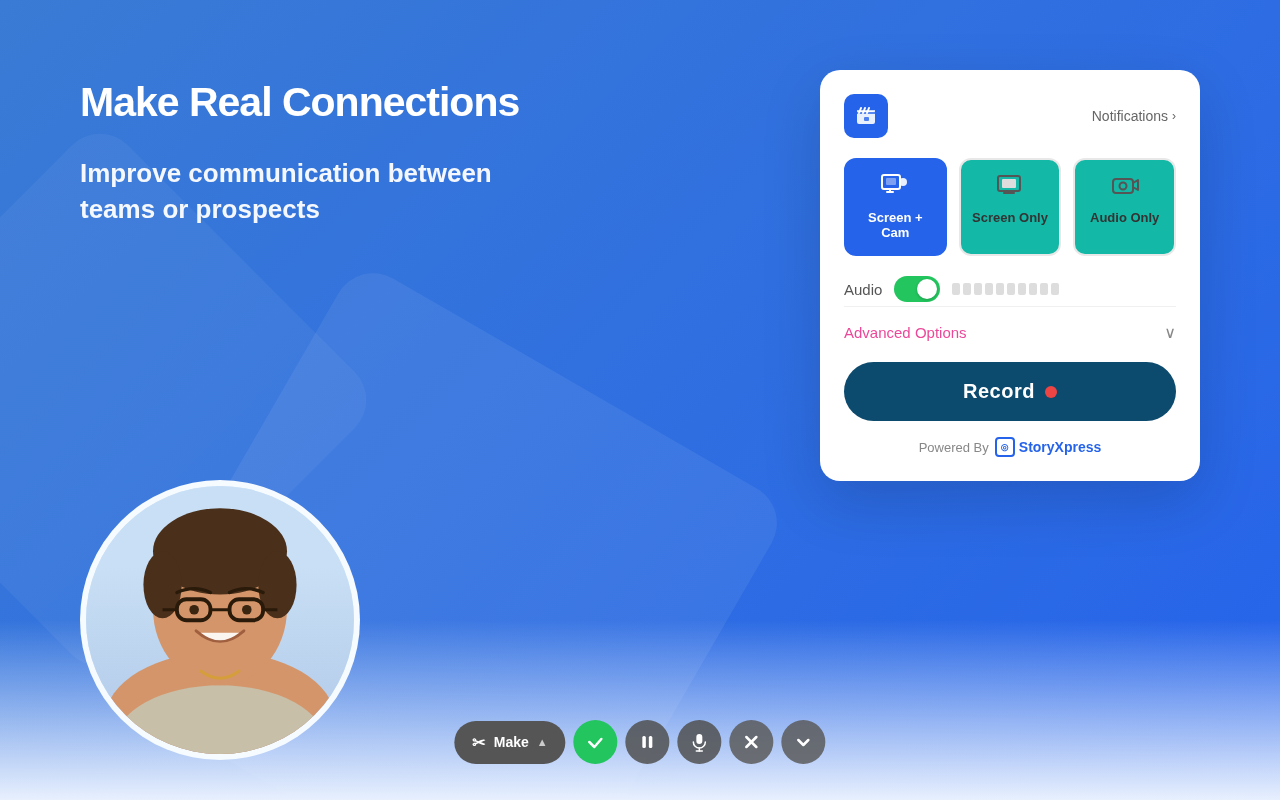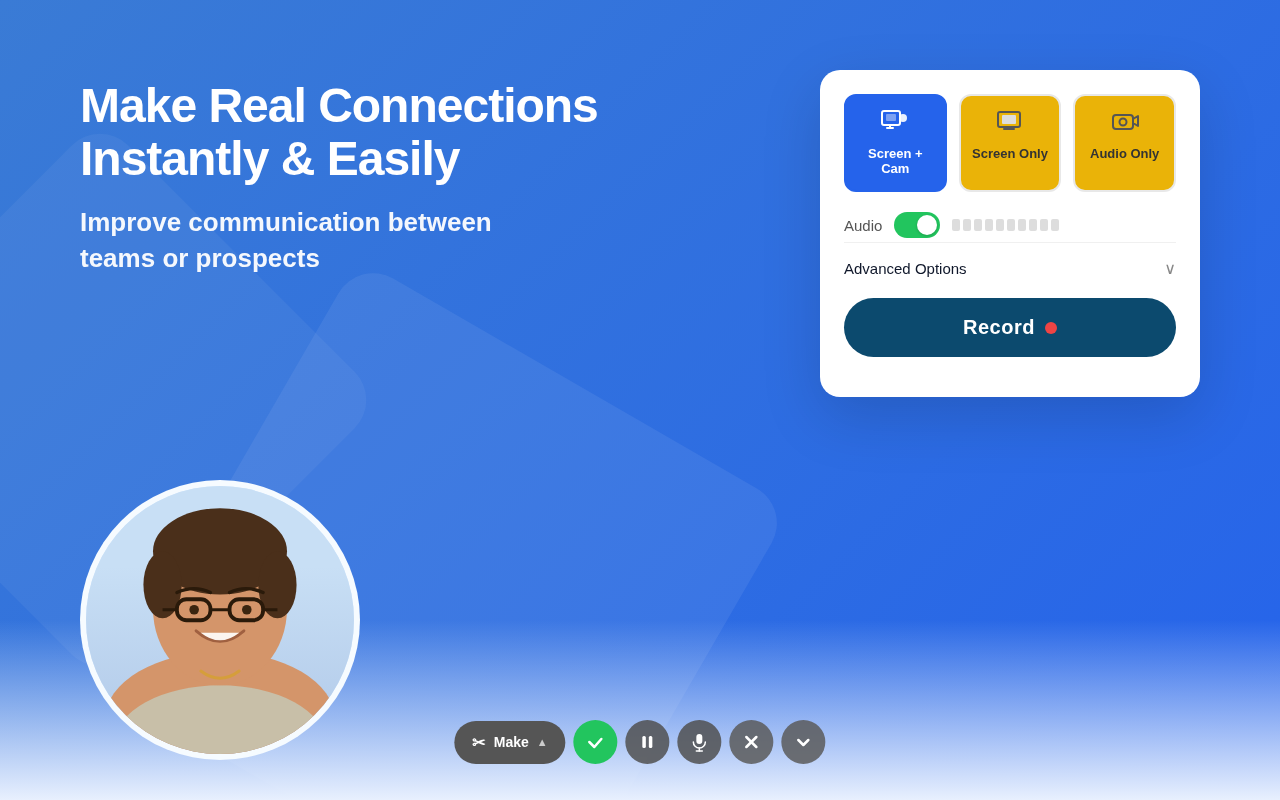--- a/index.html
+++ b/index.html
@@ -66,25 +66,25 @@
       padding: 60px 80px 0 80px;
     }
 
     
     .left-section {
       flex: 1;
       padding-top: 20px;
     }
 
     .hero-title {
-      font-size: 48px;
+      font-size: 41px;
       font-weight: 900;
       color: #fff;
       line-height: 1.1;
-      margin-bottom: 18px;
+      margin-bottom: 30px;
       letter-spacing: -1px;
     }
 
     .hero-subtitle {
       font-size: 26px;
       font-weight: 700;
       color: #fff;
       line-height: 1.4;
       max-width: 480px;
       opacity: 0.95;
@@ -157,21 +157,21 @@
       display: flex;
       gap: 12px;
       margin-bottom: 20px;
     }
 
     .mode-btn {
       flex: 1;
       padding: 14px 10px;
       border-radius: 12px;
       border: 2px solid #e8e8e8;
-      background: #eab308;
+      background: #14b8a6;
       cursor: pointer;
       display: flex;
       flex-direction: column;
       align-items: center;
       gap: 8px;
       transition: all 0.2s;
     }
 
     .mode-btn.active {
       background: #2563eb;
@@ -258,21 +258,21 @@
     .advanced-options {
       display: flex;
       align-items: center;
       justify-content: space-between;
       margin-bottom: 20px;
       cursor: pointer;
     }
 
     .advanced-label {
       font-size: 15px;
-      color: #0f172a;
+      color: #ec4899;
       font-weight: 500;
     }
 
     .chevron-down {
       font-size: 16px;
       color: #888;
     }
 
     
     .record-btn {
@@ -392,28 +392,44 @@
 <div class="bg-main"></div>
 <div class="bg-shape-light"></div>
 <div class="bg-shape-light2"></div>
 <div class="bg-bottom"></div>
 
 <div class="content">
 
   <div class="left-section">
     <h1 class="hero-title">
       <span>Make Real Connections</span><br>
-      <span>Instantly &amp; Easily</span>
     </h1>
     <p class="hero-subtitle">Improve communication between teams or prospects</p>
   </div>
 
   <div class="right-section">
     <div class="card">
 
+      <div class="card-header">
+        <div class="clapper-icon">
+          <svg width="24" height="24" viewBox="0 0 24 24" fill="none">
+            <rect x="3" y="7" width="18" height="13" rx="2" fill="white" opacity="0.9"></rect>
+            <path d="M3 9L21 9" stroke="#2563eb" stroke-width="1.5"></path>
+            <path d="M7 4L5 9" stroke="white" stroke-width="2" stroke-linecap="round"></path>
+            <path d="M11 4L9 9" stroke="white" stroke-width="2" stroke-linecap="round"></path>
+            <path d="M15 4L13 9" stroke="white" stroke-width="2" stroke-linecap="round"></path>
+            <path d="M3 7L21 7" stroke="white" stroke-width="1.5"></path>
+            <rect x="10" y="13" width="5" height="4" rx="1" fill="#2563eb" opacity="0.8"></rect>
+          </svg>
+        </div>
+        <div class="notifications-link">
+          <span>Notifications</span>
+          <span class="chevron">›</span>
+        </div>
+      </div>
 
       <div class="mode-buttons">
 
         <button class="mode-btn active">
           <span class="mode-icon">
             <svg width="28" height="22" viewBox="0 0 28 22" fill="none">
               <rect x="1" y="1" width="18" height="14" rx="2" stroke="white" stroke-width="2"></rect>
               <rect x="5" y="4" width="10" height="7" rx="1" fill="white" opacity="0.4"></rect>
               <circle cx="22" cy="8" r="4" fill="white" opacity="0.9"></circle>
               <path d="M9 15v3M6 18h6" stroke="white" stroke-width="2" stroke-linecap="round"></path>
@@ -470,20 +486,27 @@
       <div class="advanced-options">
         <span class="advanced-label">Advanced Options</span>
         <span class="chevron-down">∨</span>
       </div>
 
       <button class="record-btn">
         <span>Record</span>
         <span class="record-dot"></span>
       </button>
 
+      <div class="powered-by">
+        <span>Powered By</span>
+        <span class="storyxpress-logo">
+          <span class="sx-icon">◎</span>
+          <span>StoryXpress</span>
+        </span>
+      </div>
 
     </div>
   </div>
 
 </div>
 
 <div class="avatar-circle">
   <div class="person-svg-wrap">
     <svg viewBox="0 0 280 300" width="280" height="300" xmlns="http://www.w3.org/2000/svg">
 

